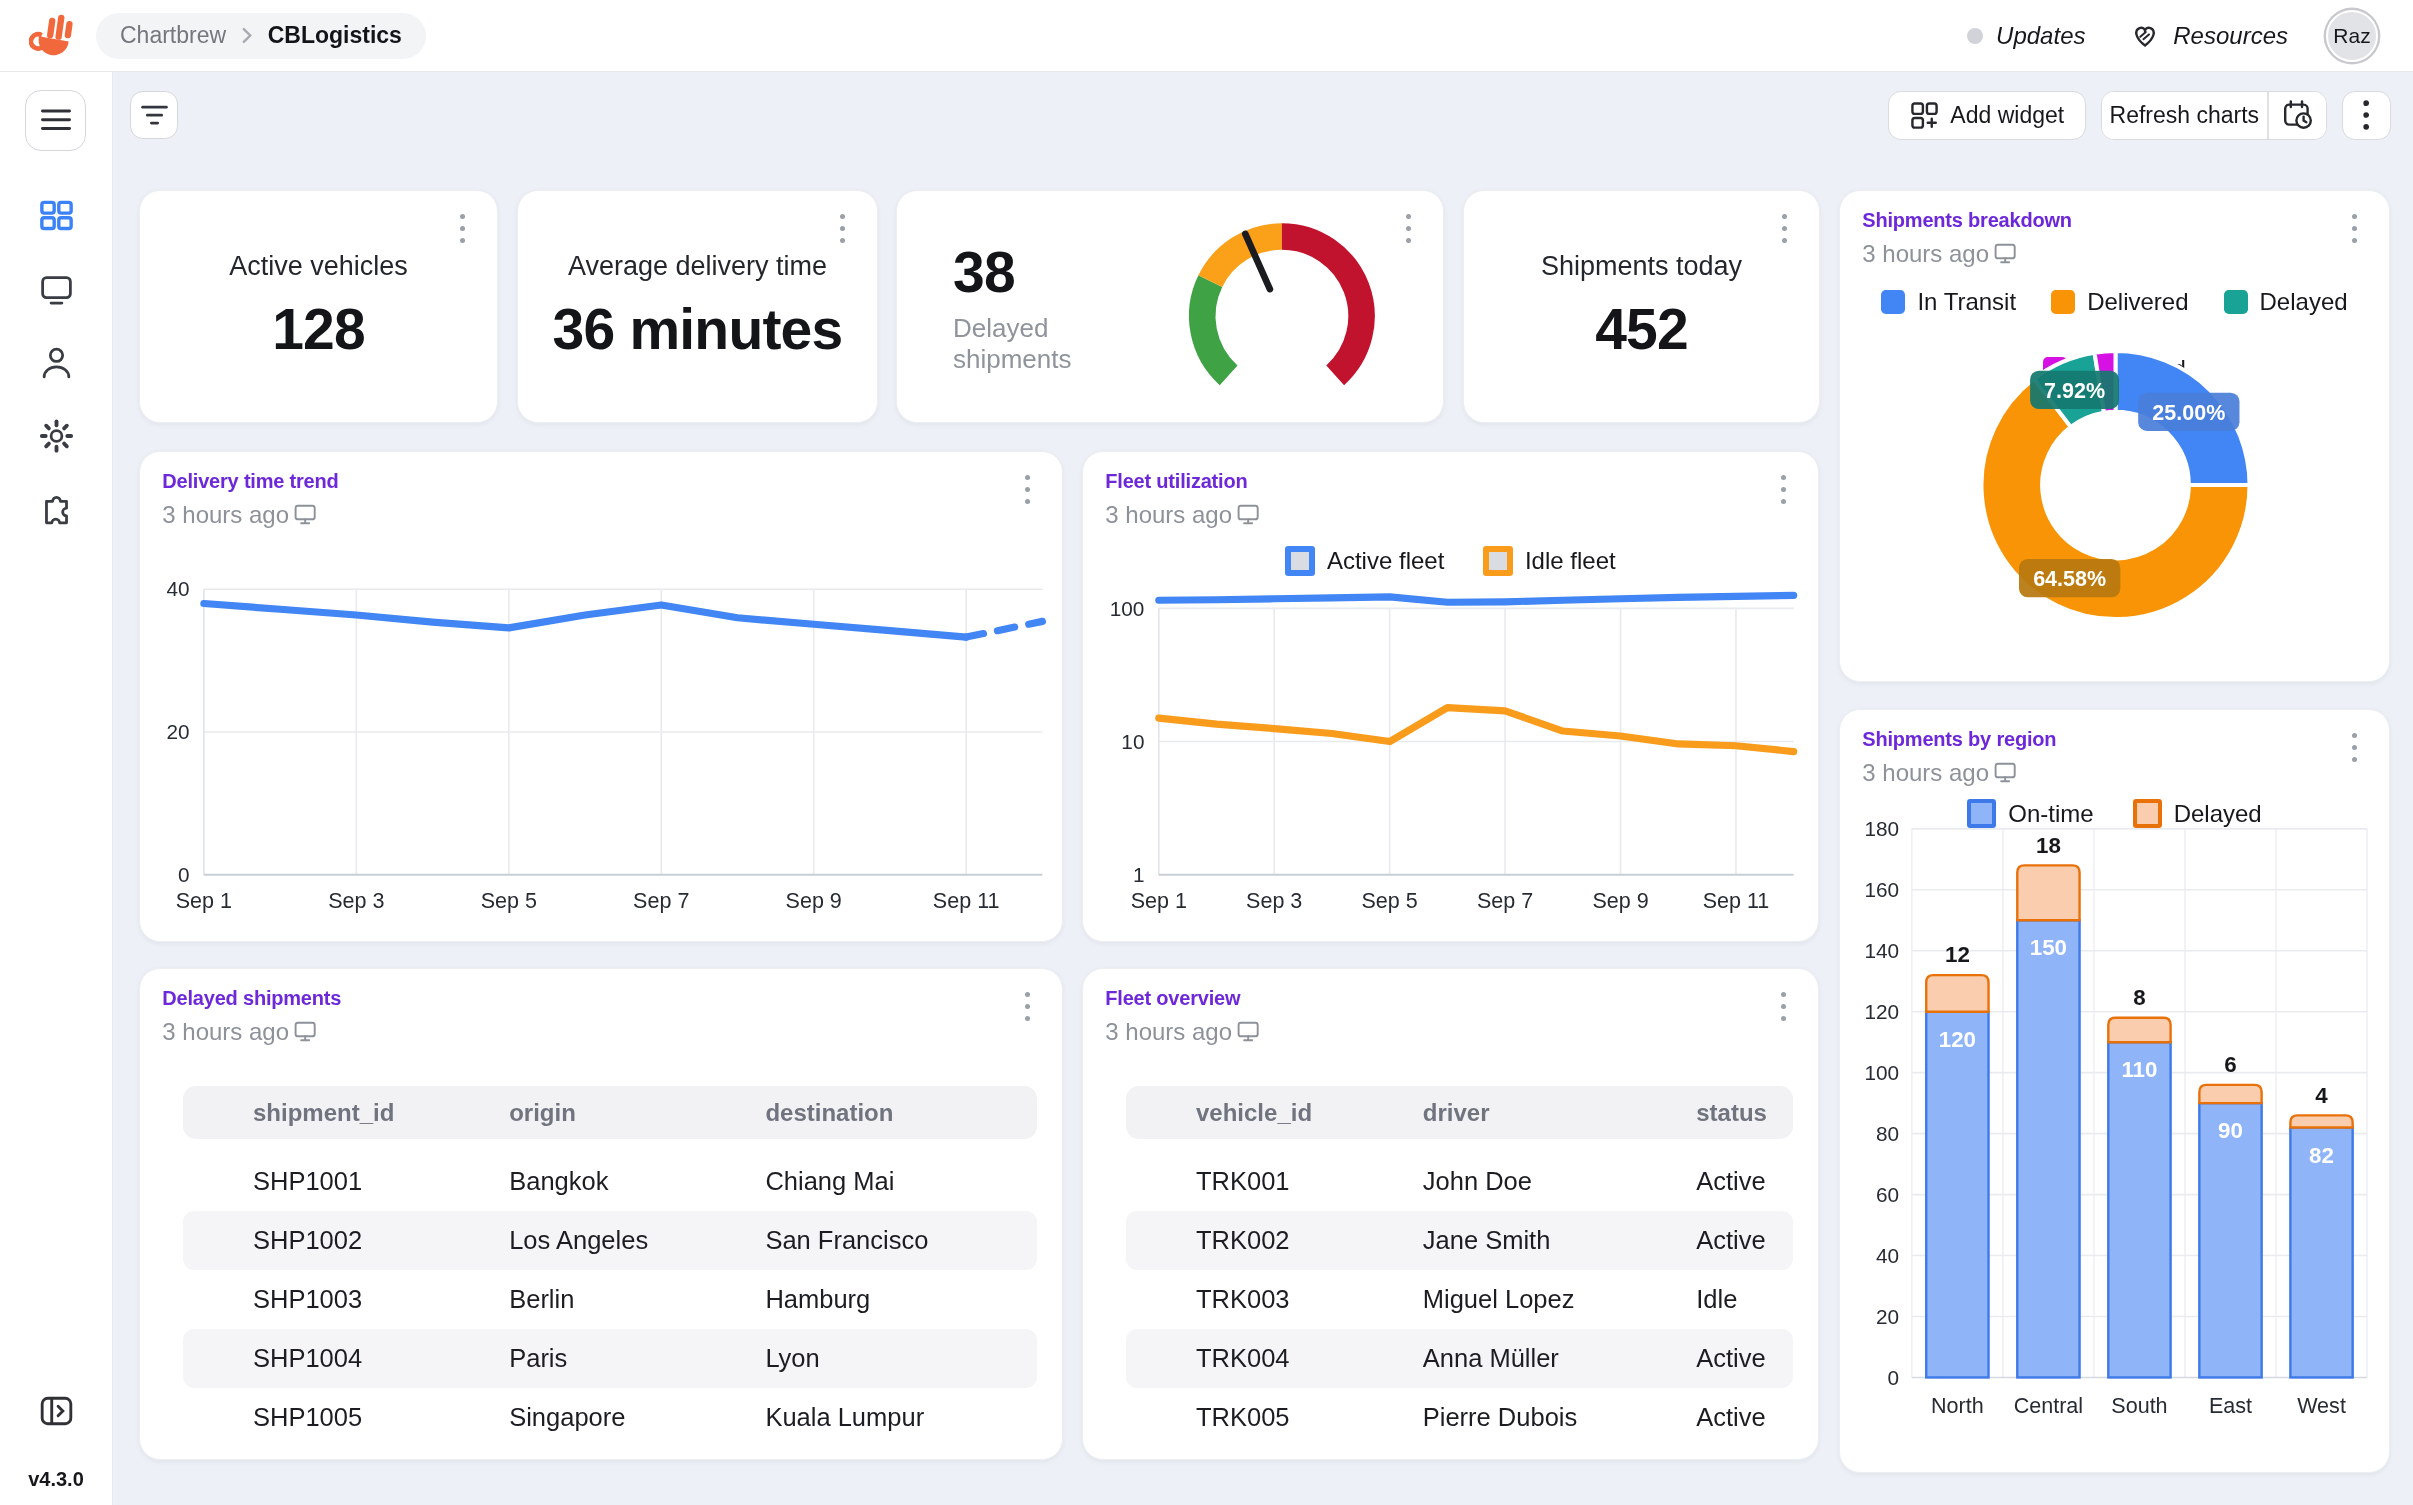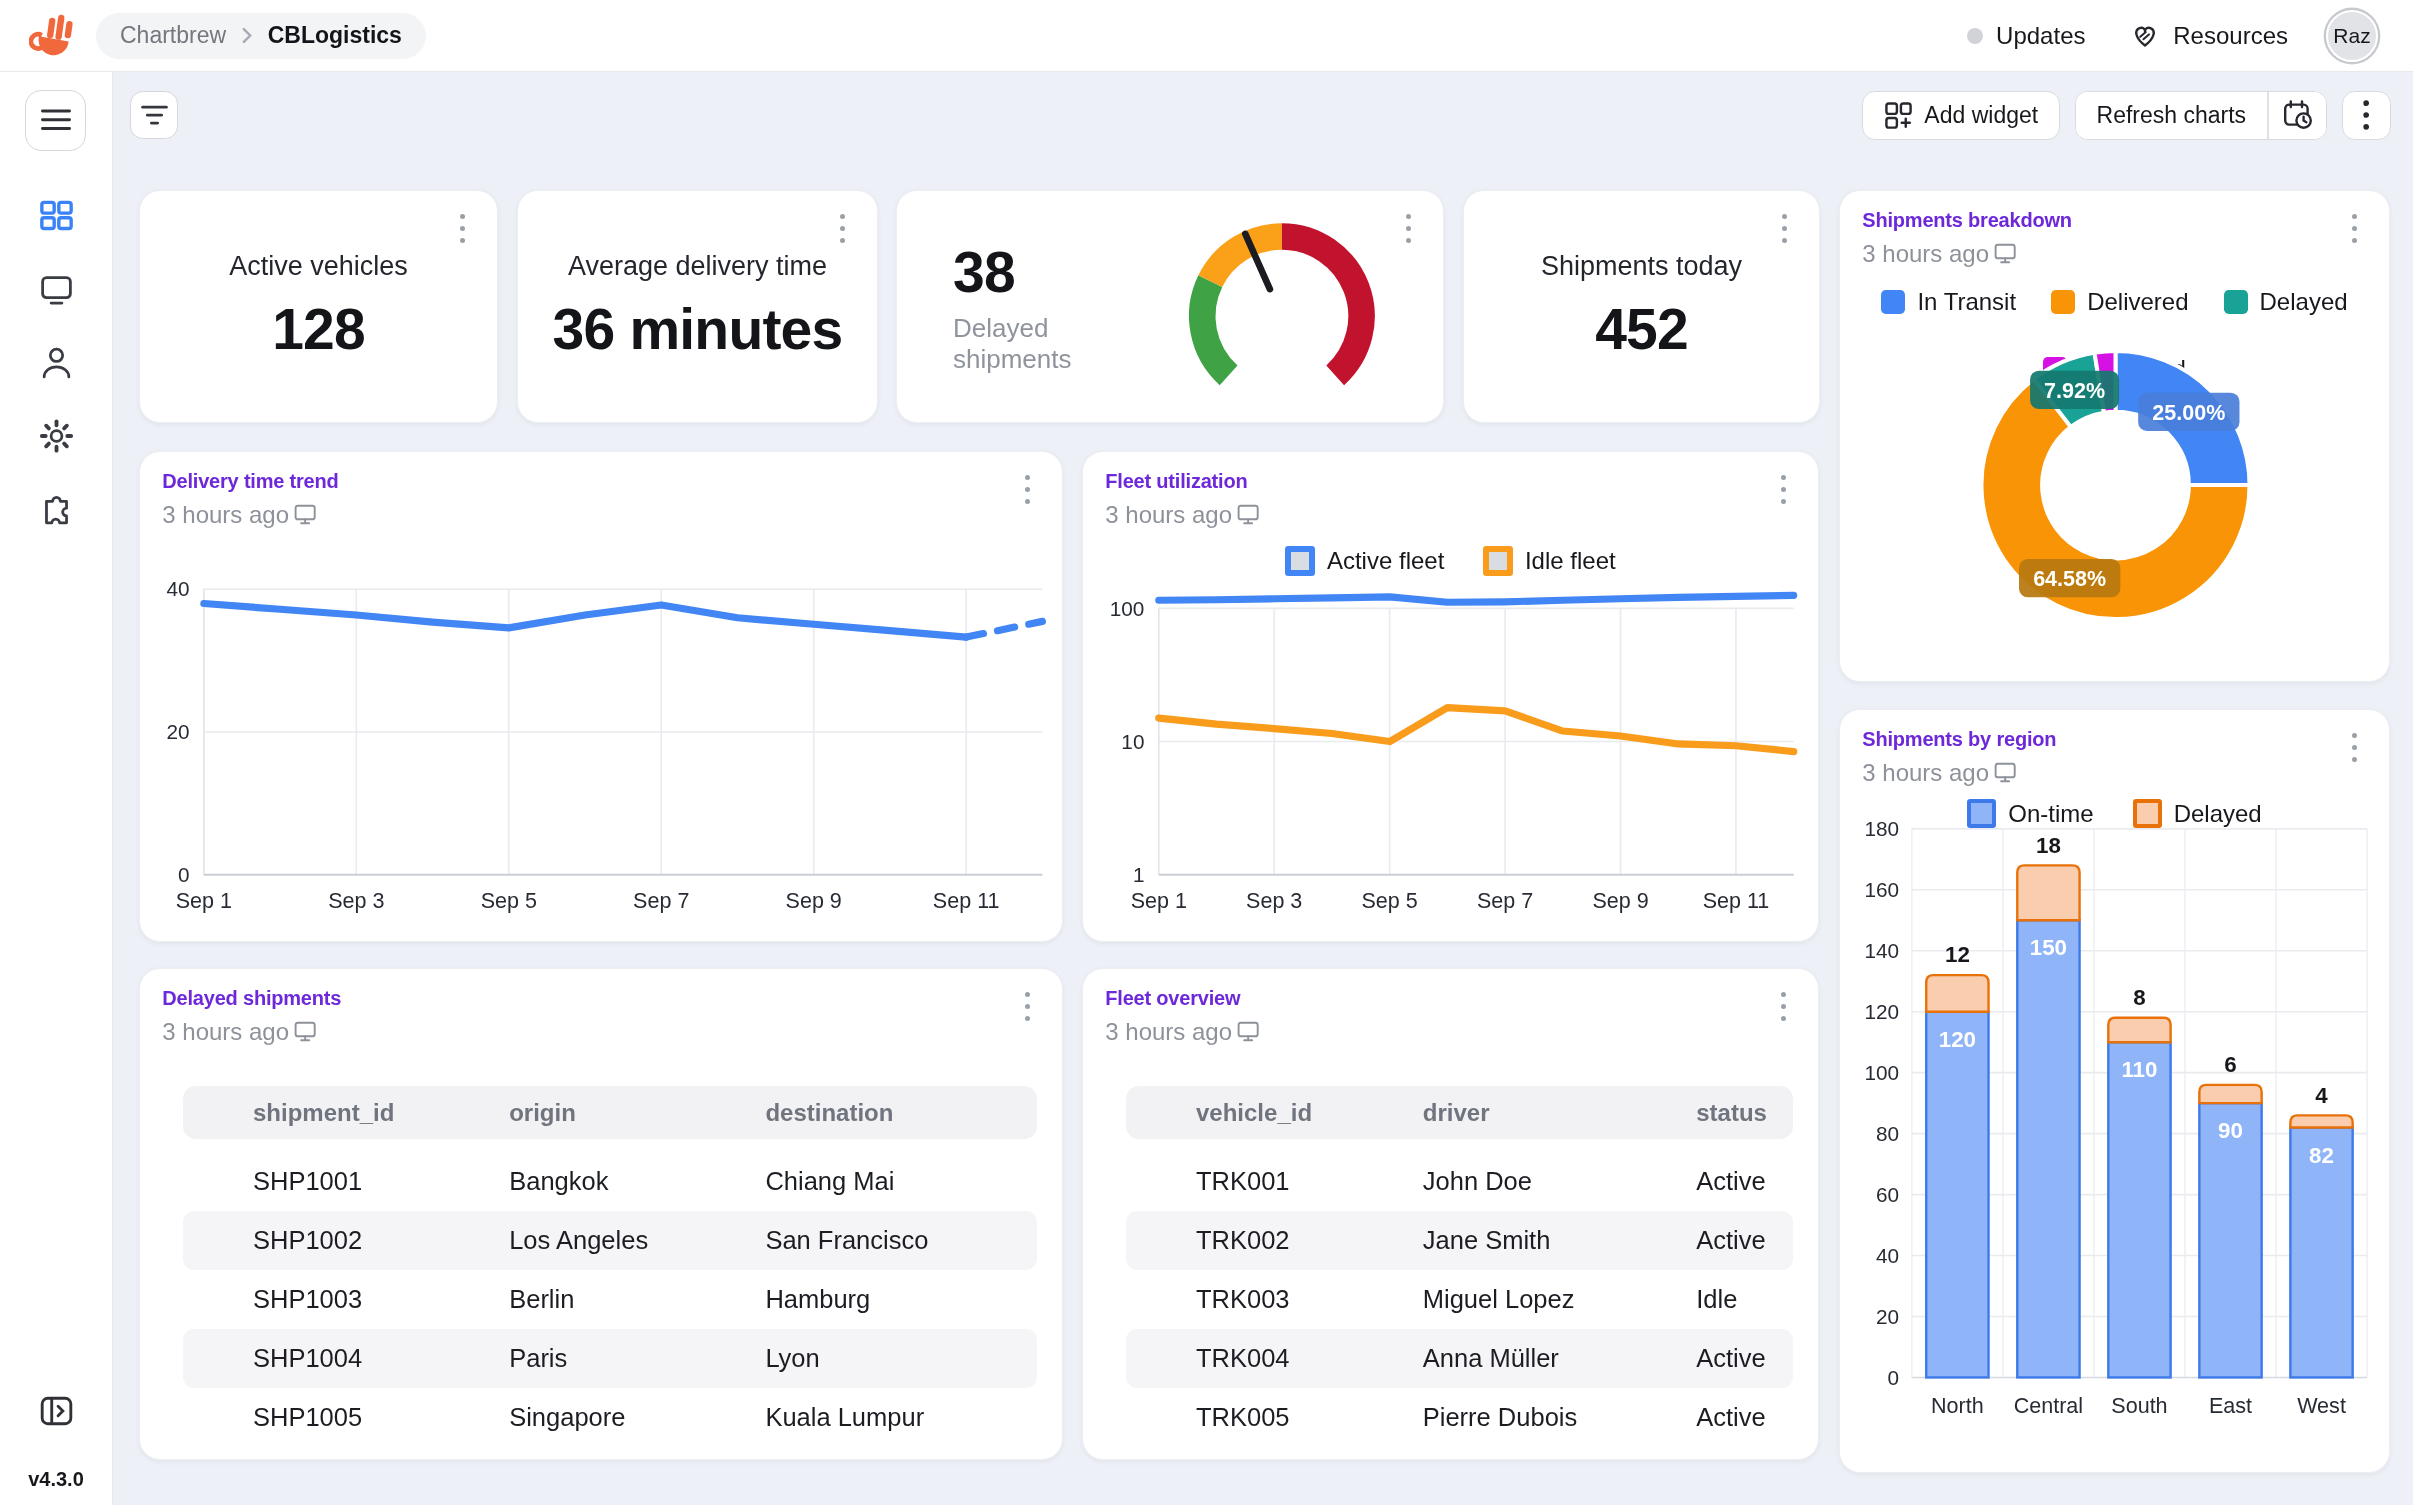--- a/index.html
+++ b/index.html
@@ -10,40 +10,40 @@
     -webkit-font-smoothing:antialiased;
   }
   
   #header{position:absolute;left:0;top:0;right:0;height:72px;background:#fff;
     border-bottom:1.6px solid #e8e9ed;display:flex;align-items:center;padding:0 35px 0 29px;box-sizing:border-box;z-index:5;}
   .crumb{display:flex;align-items:center;gap:12.8px;background:#f3f4f6;border-radius:24px;height:46px;padding:0 24px;margin-left:21px;}
   .crumb .app{font-size:23px;color:#74777e;}
   .crumb .proj{font-size:23px;font-weight:700;color:#131419;}
   .chev{display:flex;align-items:center;}
   .hdr-spacer{flex:1;}
-  .hdr-item{display:flex;align-items:center;gap:12.8px;font-size:24px;font-weight:500;color:#17181c;margin-left:45px;cursor:pointer;}
+  .hdr-item{display:flex;align-items:center;gap:12.8px;font-size:24px;font-weight:500;color:#17181c;margin-left:45px;cursor:pointer;font-style:italic;}
   .hdr-dot{width:16px;height:16px;border-radius:50%;background:#d2d3d8;}
   .avatar{width:48px;height:48px;border-radius:50%;background:#e2e3e7;border:2.4px solid #fff;box-shadow:0 0 0 2.4px #c7c9cf;
     display:flex;align-items:center;justify-content:center;font-size:21px;font-weight:500;color:#17181c;margin-left:38px;cursor:pointer;}
   
   #sidebar{position:absolute;left:0;top:72px;bottom:0;width:113px;background:#fff;border-right:1.6px solid #e8e9ed;box-sizing:border-box;z-index:4;}
   .sq-btn{width:61px;height:61px;border-radius:16px;border:1.6px solid #d6d7db;background:#fff;display:flex;align-items:center;justify-content:center;cursor:pointer;}
   #burger{position:absolute;left:25px;top:17.6px;}
   #side-nav{position:absolute;left:0;top:120px;width:112px;display:flex;flex-direction:column;align-items:center;gap:24px;}
   .nav-btn{width:49px;height:49px;border:none;background:none;display:flex;align-items:center;justify-content:center;cursor:pointer;border-radius:11.2px;}
   #side-bottom{position:absolute;left:0;bottom:14.4px;width:112px;display:flex;flex-direction:column;align-items:center;gap:32px;}
   .version{font-size:20px;font-weight:700;color:#17181c;}
   
   #content{position:absolute;left:113px;top:72px;right:0;bottom:0;background:#edf0f6;}
   #toolbar{position:absolute;left:17px;top:17.6px;right:22.3px;height:51px;display:flex;align-items:center;}
   .tb-right{margin-left:auto;display:flex;align-items:center;gap:14.4px;}
   .btn{display:flex;align-items:center;gap:11.2px;height:49px;padding:0 21px;background:#fff;border:1.6px solid #d9dadd;
     border-radius:12.8px;font-size:23px;color:#17181c;font-weight:500;cursor:pointer;box-sizing:border-box;font-family:inherit;}
   .btn-group{display:flex;align-items:stretch;background:#fff;border:1.6px solid #d9dadd;border-radius:12.8px;overflow:hidden;height:49px;box-sizing:border-box;}
-  .btn-group .seg{display:flex;align-items:center;padding:0 21px;font-size:23px;font-weight:500;color:#17181c;cursor:pointer;background:#fff;border:none;font-family:inherit;}
+  .btn-group .seg{display:flex;align-items:center;padding:0 8px;font-size:23px;font-weight:500;color:#17181c;cursor:pointer;background:#fff;border:none;font-family:inherit;}
   .btn-group .divider{width:1.6px;background:#e0e1e5;}
   .icon-btn{width:49px;padding:0;justify-content:center;}
   
   .card{position:absolute;background:#fff;border:0.8px solid #eceef2;border-radius:21px;box-shadow:0 1.6px 4.8px rgba(25,39,68,0.05);box-sizing:border-box;}
   .dots{position:absolute;top:14.4px;right:16px;width:37px;height:46px;display:flex;flex-direction:column;align-items:center;justify-content:center;gap:6.4px;background:none;border:none;cursor:pointer;}
   .dots i{width:5.6px;height:5.6px;border-radius:50%;background:#9aa0a8;display:block;}
   .kpi{display:flex;flex-direction:column;align-items:center;justify-content:center;height:100%;gap:14.4px;}
   .kpi-label{font-size:27px;color:#23262c;}
   .kpi-value{font-size:57px;font-weight:800;color:#141519;letter-spacing:-0.8px;}
   .card-head{position:absolute;left:22.3px;top:17.6px;}

